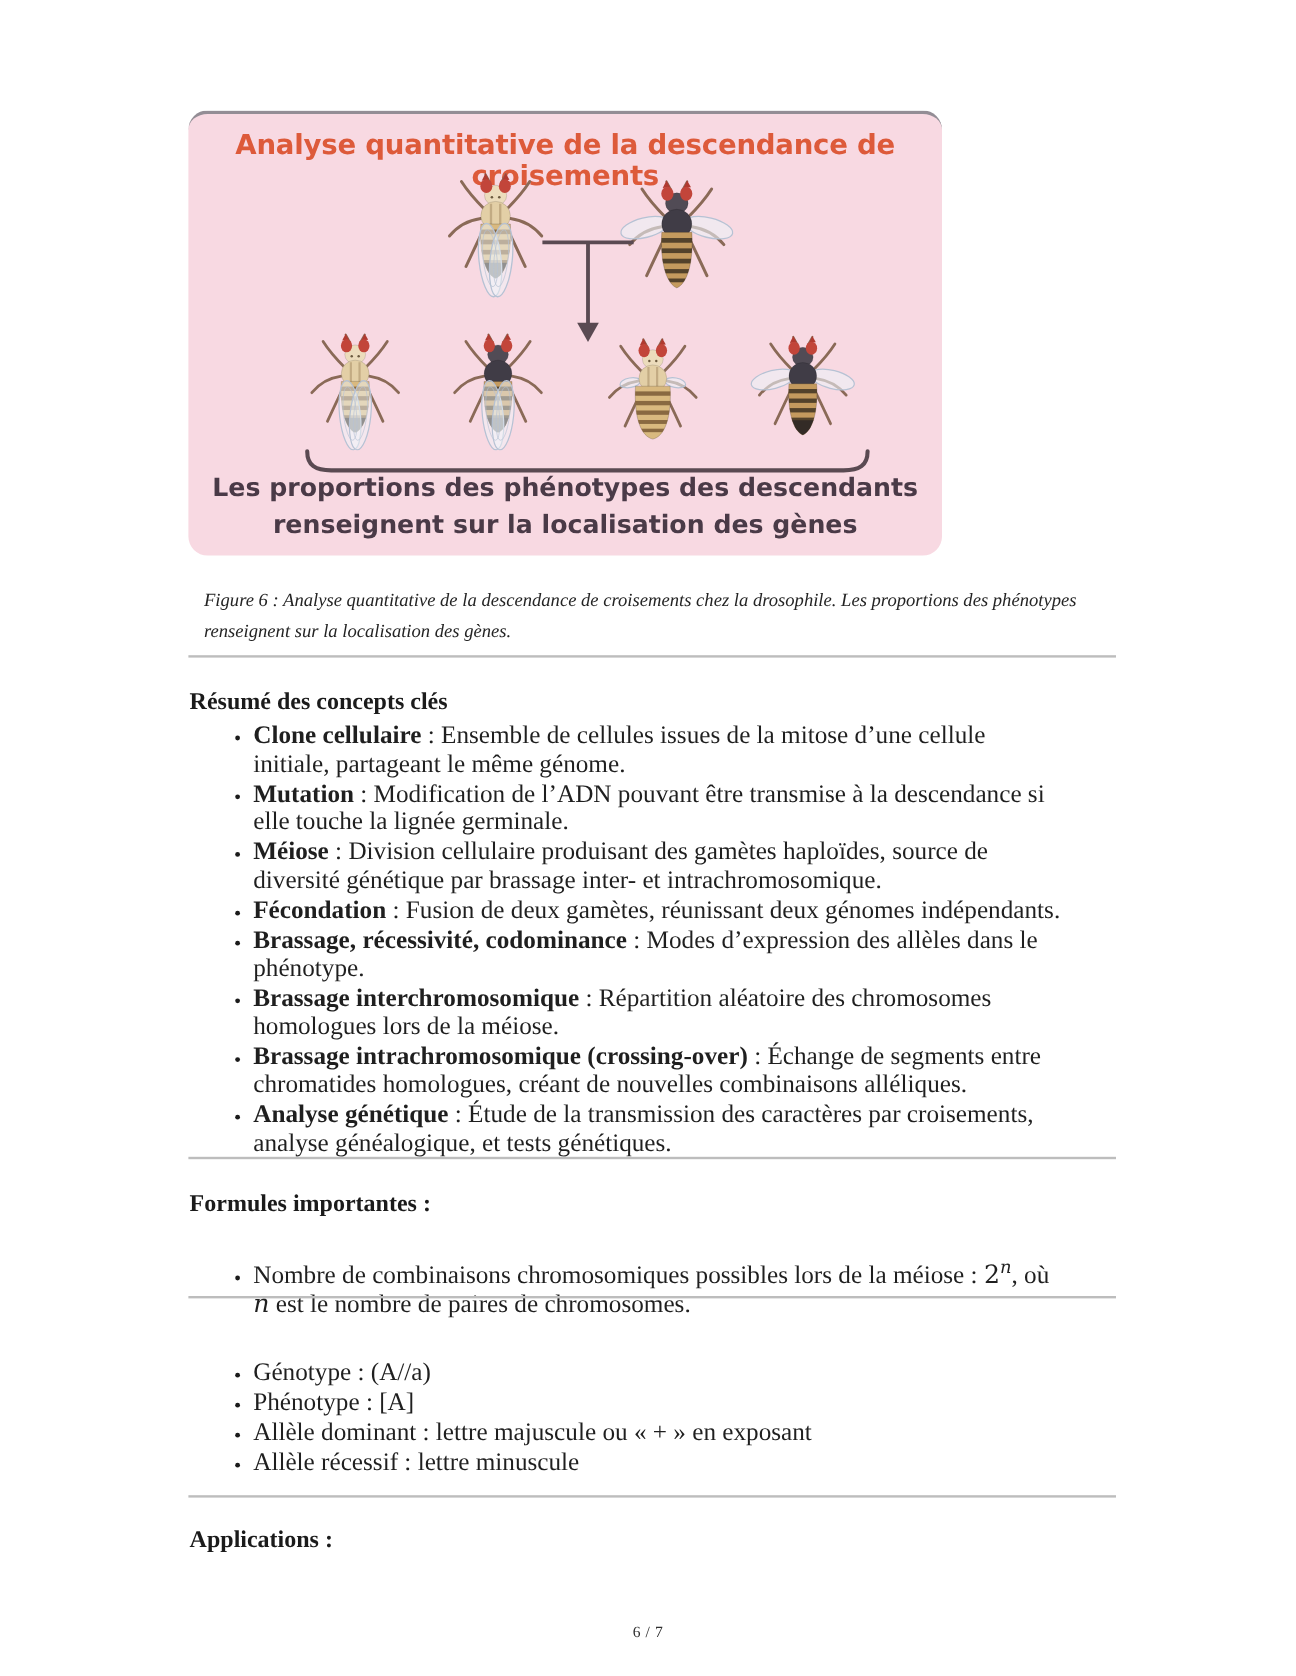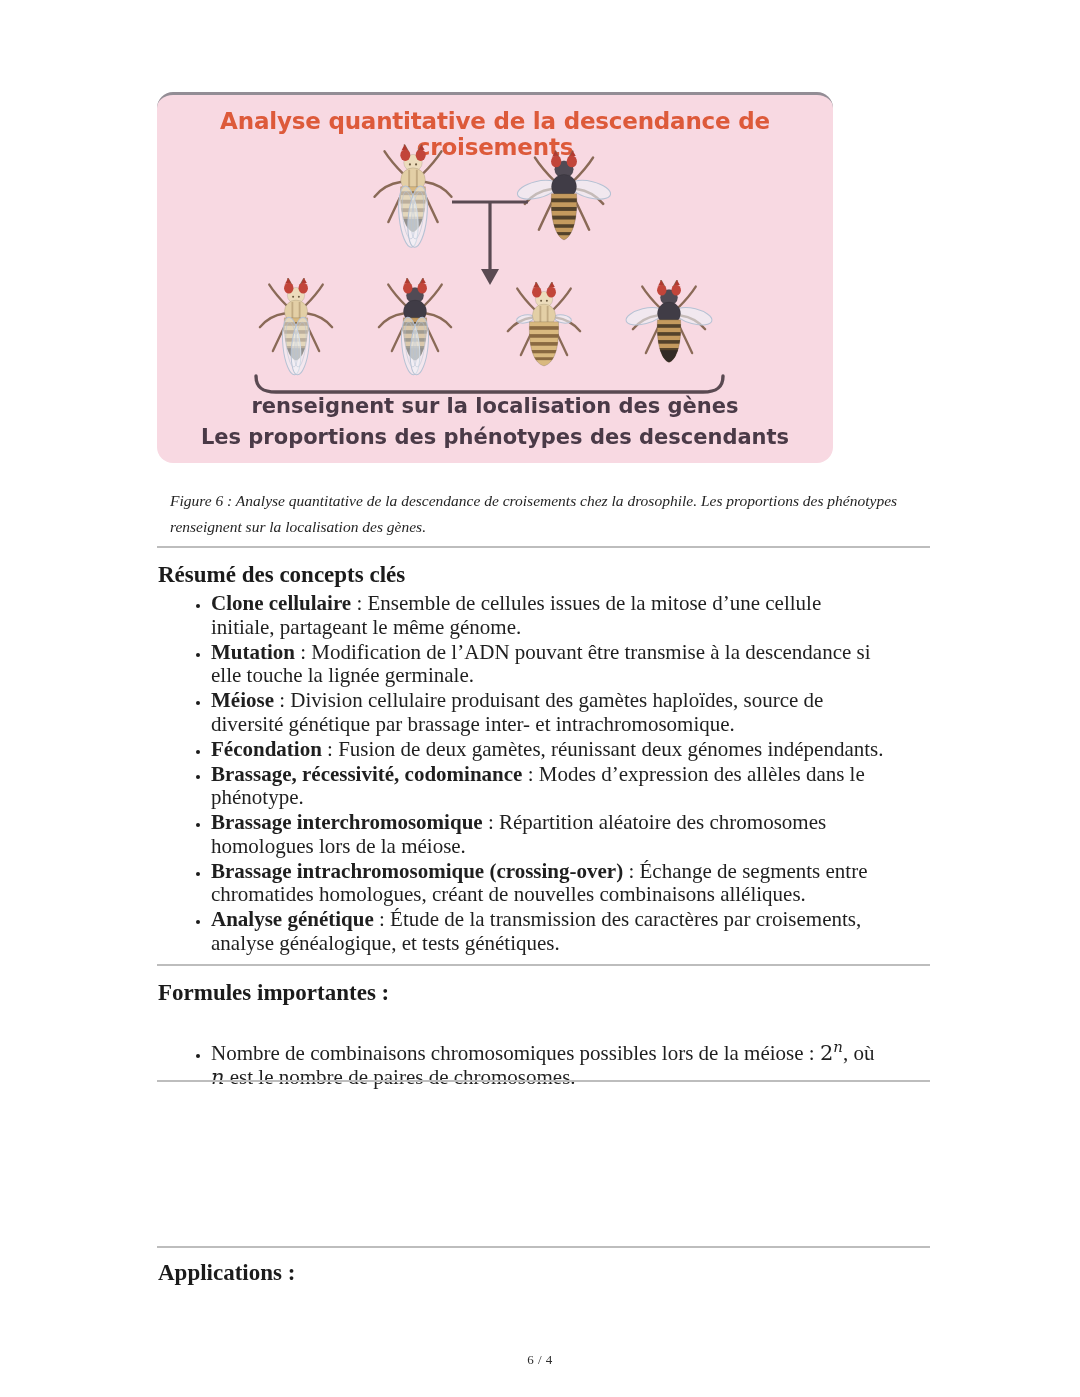--- a/index.html
+++ b/index.html
@@ -8,21 +8,20 @@
     font-family:"Liberation Serif",serif;color:#1f1f1f;
     -webkit-font-smoothing:antialiased;
   }
 
   
   .panel{
     position:absolute;left:157px;top:92px;width:628px;height:368px;
     background:var(--panel-bg,#f8d9e2);border-radius:16px;
     border-top:3px solid #938d95;
     overflow:hidden;
-    padding-left:48px;
   }
   .panel-title{
     position:absolute;top:13px;left:0;right:0;text-align:center;
     font-family:"DejaVu Sans",sans-serif;font-weight:bold;font-size:23px;
     color:var(--panel-title,#dd5a3a);letter-spacing:-0.2px;
   }
   .panel-cap{
     position:absolute;top:296px;left:0;right:0;text-align:center;
     font-family:"DejaVu Sans",sans-serif;font-weight:bold;
     font-size:21px;line-height:31px;color:var(--panel-text,#4a3a47);
@@ -46,21 +45,21 @@
   
   .rule{position:absolute;left:157px;width:773px;height:0;border-top:2px solid #bdbdbd;}
   .rule-1{top:546px;} .rule-2{top:964px;} .rule-3{top:1080px;} .rule-4{top:1246px;}
 
   
   .section{position:absolute;left:157px;width:745px;}
   .sec-concepts{top:562px;}
   .sec-form{top:980px;}
   .sec-not{top:1096px;}
   .sec-app{top:1260px;}
-  .sec-head{font-weight:bold;font-size:23px;margin:0 0 4px 1px;color:#1b1b1b;}
+  .sec-head{font-weight:bold;font-size:20px;margin:12px 0 4px 1px;color:#1b1b1b;}
   ul.blist{margin:0;padding:0 0 0 54px;list-style:disc;width:676px;}
   ul.blist li{font-size:21px;line-height:23.5px;margin:1.5px 0;color:#1f1f1f;}
   ul.blist li::marker{color:#1b1b1b;font-size:15px;}
   ul.gap{margin-top:36px;}
   .term{font-weight:bold;}
   .math{font-family:"DejaVu Serif",serif;}
   .math sup{font-size:71%;font-style:italic;line-height:0;}
   .mvar{font-family:"DejaVu Serif",serif;font-style:italic;}
 
   
@@ -298,22 +297,22 @@
           <rect x="38" y="90" width="54" height="5" fill="#3f3222" opacity="0.85"></rect>
           <rect x="38" y="101" width="54" height="4.5" fill="#3f3222" opacity="0.85"></rect>
           <rect x="38" y="111" width="54" height="4" fill="#3f3222" opacity="0.85"></rect>
           <rect x="38" y="104" width="54" height="22" fill="#332b26"></rect>
         </g>
 
   </svg>
     </div>
 
   <div class="panel-cap">
+    <div>Les proportions des phénotypes des descendants</div>
     <div>renseignent sur la localisation des gènes</div>
-    <div>Les proportions des phénotypes des descendants</div>
   </div>
 </div>
 
 <div class="fig-caption">Figure 6 : Analyse quantitative de la descendance de croisements chez la drosophile. Les proportions des phénotypes renseignent sur la localisation des gènes.</div>
 
 <div class="rule rule-1"></div>
 
 <div class="section sec-concepts">
   <div class="sec-head">Résumé des concepts clés</div>
   <ul class="blist" id="concepts-list">
@@ -333,21 +332,27 @@
 <div class="section sec-form">
   <div class="sec-head">Formules importantes :</div>
   <ul class="blist gap">
     <li id="formula-li">Nombre de combinaisons chromosomiques possibles lors de la méiose : <span class="math">2<sup>n</sup></span>, où <span class="mvar">n</span> est le nombre de paires de chromosomes.</li>
   </ul>
 </div>
 
 <div class="rule rule-3"></div>
 
 <div class="section sec-not">
+  <ul class="blist gap" id="notations-list">
+      <li>Génotype : (A//a)</li>
+      <li>Phénotype : [A]</li>
+      <li>Allèle dominant : lettre majuscule ou « + » en exposant</li>
+      <li>Allèle récessif : lettre minuscule</li>
+    </ul>
 </div>
 
 <div class="rule rule-4"></div>
 
 <div class="section sec-app">
   <div class="sec-head">Applications :</div>
 </div>
 
-<div class="footer">6 / 4</div>
+<div class="footer">6 / 7</div>
 
 </body></html>

